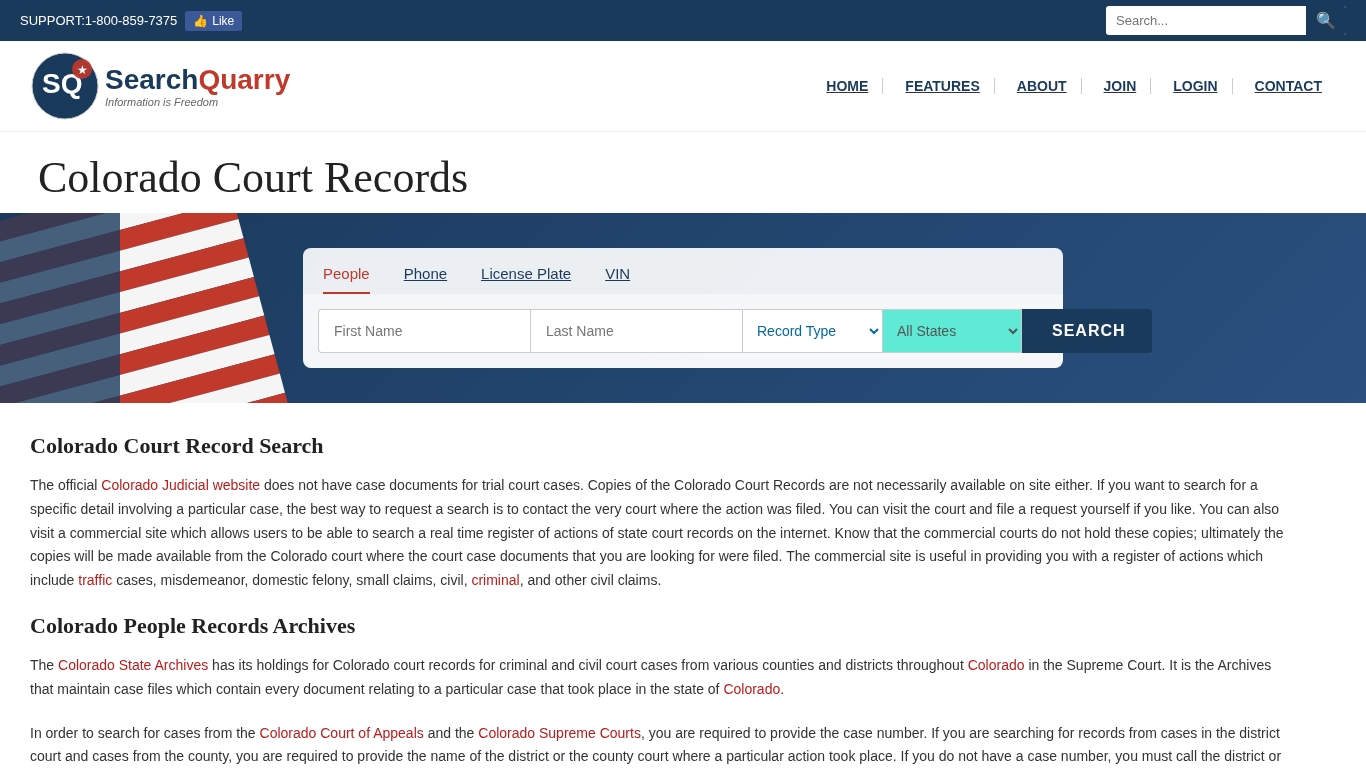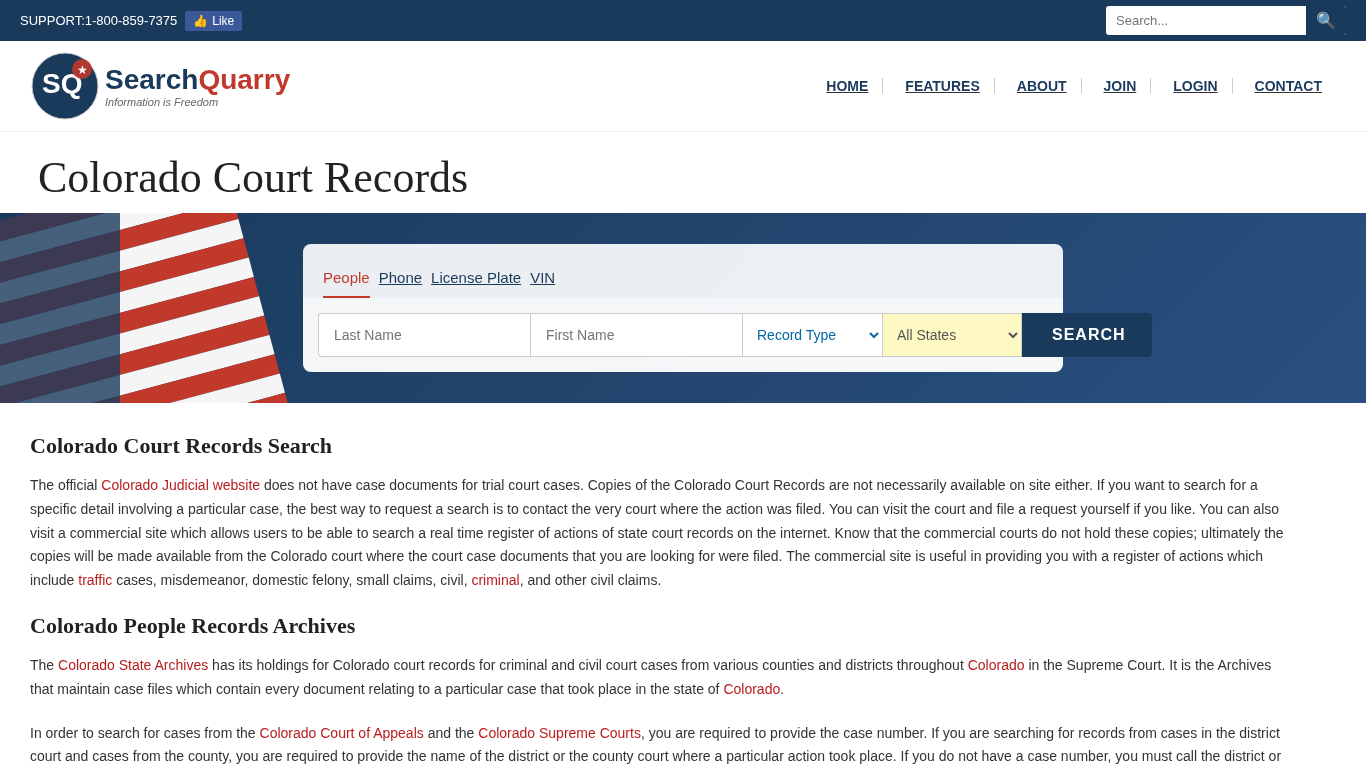--- a/index.html
+++ b/index.html
@@ -134,23 +134,23 @@
       z-index: 10;
       background: rgba(255,255,255,0.12);
       border-radius: 8px;
       padding: 0;
       width: 760px;
       max-width: 100%;
     }
     .search-tabs {
       background: rgba(255,255,255,0.9);
       border-radius: 8px 8px 0 0;
-      padding: 20px 20px 0;
-      display: flex;
-      gap: 9px;
+      padding: 12px 20px 0;
+      display: flex;
+      gap: 34px;
     }
     .tab-item {
       padding: 5px 0 10px;
       font-size: 15px;
       font-family: Arial, sans-serif;
       cursor: pointer;
       border-bottom: 2px solid transparent;
       text-decoration: none;
     }
     .tab-item.active { color: #c0392b; border-bottom: 2px solid #c0392b; }
@@ -185,21 +185,21 @@
       cursor: pointer;
       outline: none;
       min-width: 140px;
     }
     .states-select {
       border: 1px solid #ccc;
       padding: 12px 10px;
       font-size: 14px;
       font-family: Arial, sans-serif;
       color: #555;
-      background: #fef9c3;
+      background: #5eead4;
       cursor: pointer;
       outline: none;
       min-width: 140px;
     }
     .search-btn {
       background: #1a3a5c;
       color: #fff;
       border: none;
       padding: 12px 30px;
       font-size: 16px;
@@ -291,41 +291,41 @@
   </div>
 
   <div class="search-widget">
     <div class="search-tabs">
       <span class="tab-item active">People</span>
       <span class="tab-item inactive">Phone</span>
       <span class="tab-item inactive">License Plate</span>
       <span class="tab-item inactive">VIN</span>
     </div>
     <div class="search-form-row">
+      <input type="text" class="search-input" placeholder="First Name" style="">
       <input type="text" class="search-input" placeholder="Last Name" style="">
-      <input type="text" class="search-input" placeholder="First Name" style="">
       <select class="search-select">
         <option>Record Type</option>
         <option>Criminal</option>
         <option>Civil</option>
         <option>Traffic</option>
       </select>
       <select class="states-select">
         <option>All States</option>
         <option>Colorado</option>
         <option>California</option>
         <option>Texas</option>
       </select>
       <button class="search-btn">SEARCH</button>
     </div>
   </div>
 </div>
 
 <div class="content">
-  <h2 class="section-title">Colorado Court Records Search</h2>
+  <h2 class="section-title">Colorado Court Record Search</h2>
   <p class="body-text">
     <span>The official </span><a href="#" class="link-red">Colorado Judicial website</a><span> does not have case documents for trial court cases. Copies of the Colorado Court Records are not necessarily available on site either. If you want to search for a specific detail involving a particular case, the best way to request a search is to contact the very court where the action was filed. You can visit the court and file a request yourself if you like. You can also visit a commercial site which allows users to be able to search a real time register of actions of state court records on the internet. Know that the commercial courts do not hold these copies; ultimately the copies will be made available from the Colorado court where the court case documents that you are looking for were filed. The commercial site is useful in providing you with a register of actions which include </span><a href="#" class="link-red">traffic</a><span> cases, misdemeanor, domestic felony, small claims, civil, </span><a href="#" class="link-red">criminal</a><span>, and other civil claims.</span>
   </p>
 
   <h2 class="section-title">Colorado People Records Archives</h2>
   <p class="body-text">
     <span>The </span><a href="#" class="link-red">Colorado State Archives</a><span> has its holdings for Colorado court records for criminal and civil court cases from various counties and districts throughout </span><a href="#" class="link-red">Colorado</a><span> in the Supreme Court. It is the Archives that maintain case files which contain every document relating to a particular case that took place in the state of </span><a href="#" class="link-red">Colorado</a><span>.</span>
   </p>
 
   <p class="body-text">

